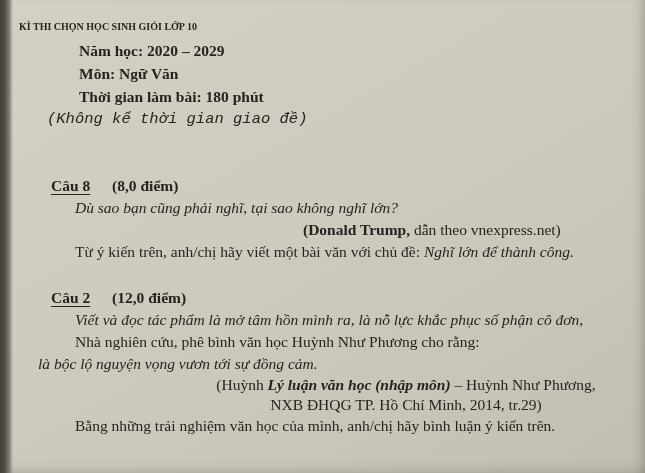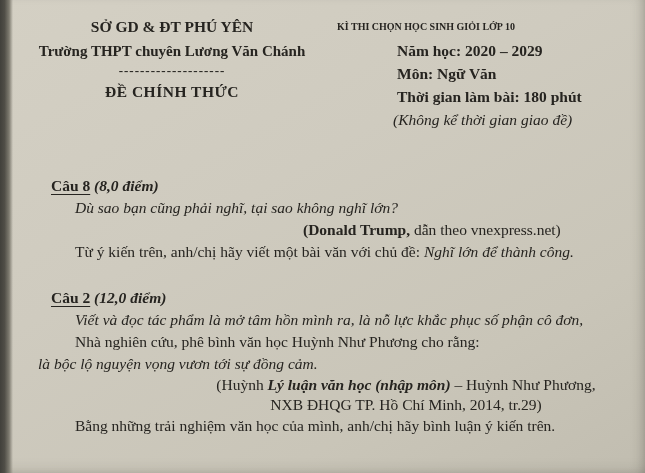--- a/index.html
+++ b/index.html
@@ -40,25 +40,25 @@
   .header-left .dept { font-weight: bold; font-size: 15.5px; line-height: 24px; }
   .header-left .school { font-weight: bold; font-size: 15px; line-height: 24px; }
   .header-left .sep { font-weight: bold; letter-spacing: 1px; line-height: 16px; font-size: 13px; }
   .header-left .official { font-weight: bold; font-size: 15.5px; line-height: 26px; letter-spacing: 0.5px; }
   .header-right {
     flex: 1 1 auto;
     padding-left: 6px;
   }
   .header-right .exam-title { font-weight: bold; font-size: 10px; line-height: 24px; }
   .header-right .detail { font-weight: bold; margin-left: 60px; line-height: 23px; }
-  .header-right .note { font-style: italic; margin-left: 56px; line-height: 23px; }
+  .header-right .note { font-style: italic; margin-left: 28px; line-height: 23px; font-family: Liberation Mono, monospace; }
 
   .q-heading { margin-left: 38px; }
   .q-label { font-weight: bold; text-decoration: underline; text-underline-offset: 3px; }
-  .q-points { font-weight: bold; font-style: italic; margin-left: 0; }
+  .q-points { font-weight: bold; margin-left: 18px; }
 
   .q1 { margin-top: 44px; }
   .indent { margin-left: 62px; }
   .italic { font-style: italic; }
   .attribution { margin-left: 290px; }
   .attribution .bold { font-weight: bold; }
   .q2 { margin-top: 24px; }
   .quote2 { margin-left: 25px; }
   .citation-block {
     margin-left: 158px;
@@ -69,26 +69,20 @@
   .citation-work { font-weight: bold; font-style: italic; }
 </style>
 </head>
 <body>
 
 <div class="paper">
   <div class="scan-edge"></div>
   <div class="content">
 
     <div class="header">
-      <div class="header-left">
-        <div class="dept">SỞ GD &amp; ĐT PHÚ YÊN</div>
-        <div class="school">Trường THPT chuyên Lương Văn Chánh</div>
-        <div class="sep">--------------------</div>
-        <div class="official">ĐỀ CHÍNH THỨC</div>
-      </div>
       <div class="header-right">
         <div class="exam-title">KÌ THI CHỌN HỌC SINH GIỎI LỚP 10</div>
         <div class="detail">Năm học: 2020 – 2029</div>
         <div class="detail">Môn: Ngữ Văn</div>
         <div class="detail">Thời gian làm bài: 180 phút</div>
         <div class="note">(Không kể thời gian giao đề)</div>
       </div>
     </div>
 
     <div class="q1">

